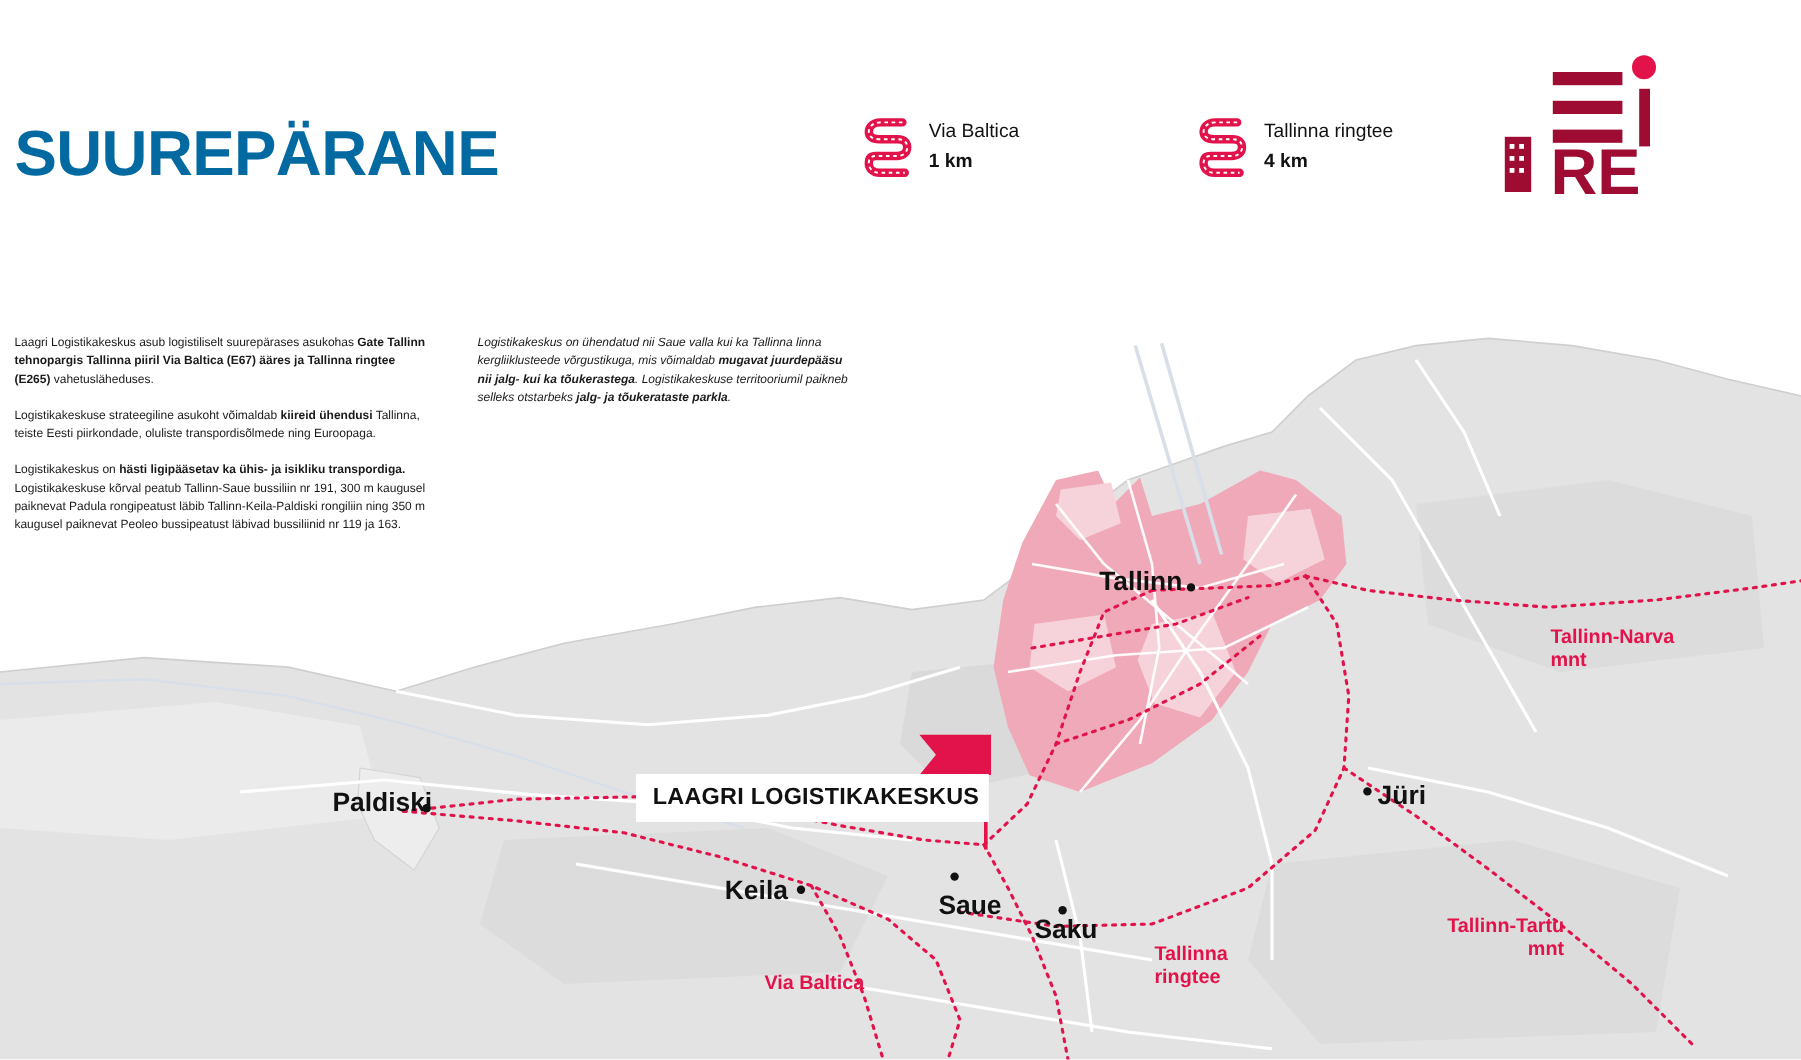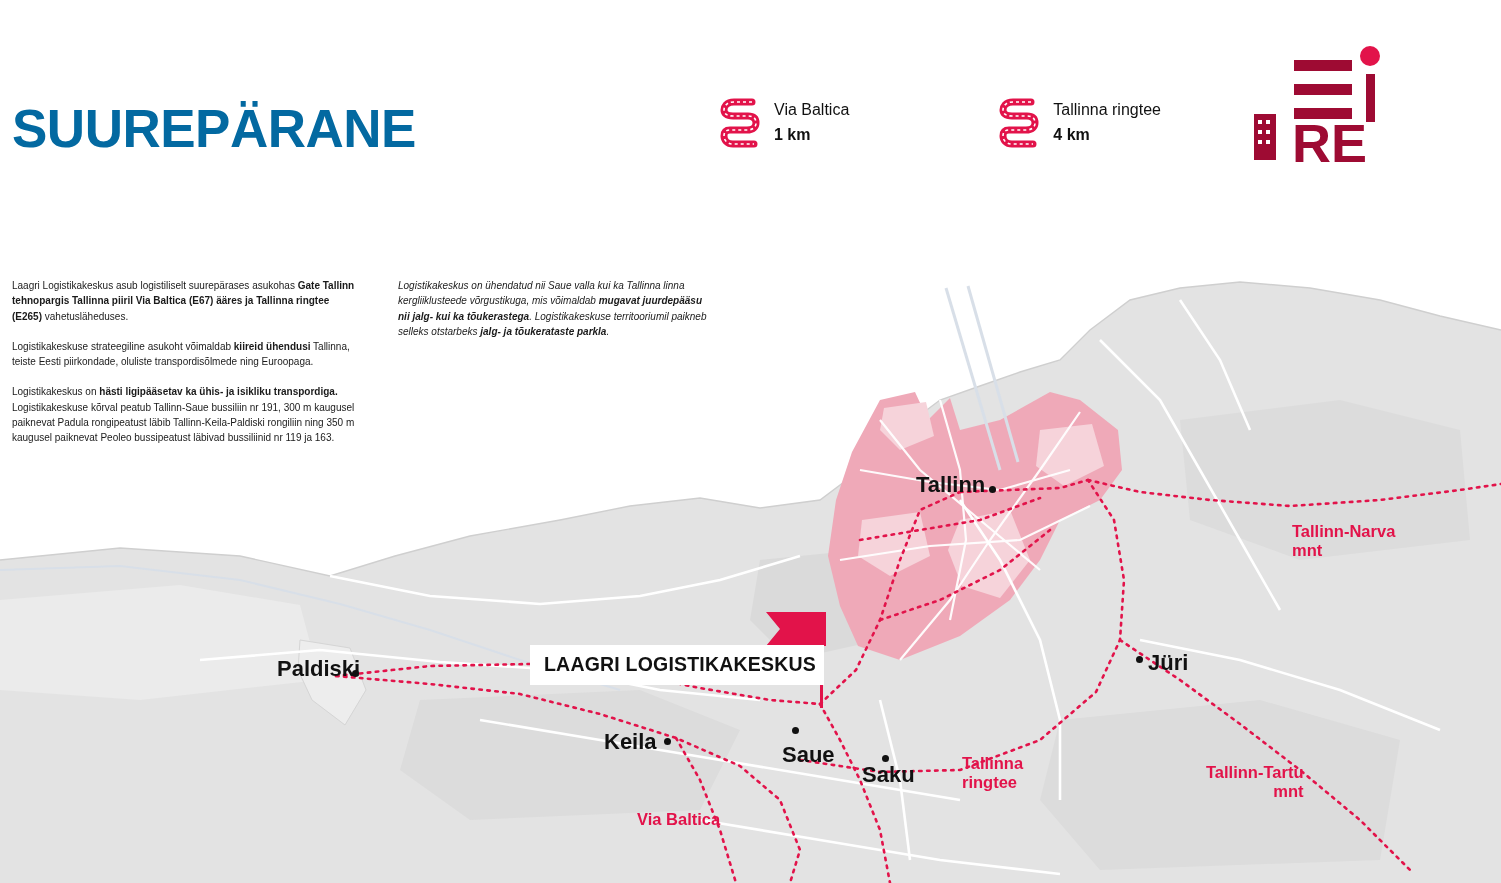--- a/index.html
+++ b/index.html
@@ -217,21 +217,21 @@
   <div class="citydot" style="left:882px; top:755px;"></div>
   <div class="mlabel" style="left:862px; top:762px;">Saku</div>
 
   <div class="citydot" style="left:1136px; top:656px;"></div>
   <div class="mlabel" style="left:1148px; top:650px;">Jüri</div>
 
   <div class="mlabel red small" style="left:1292px; top:522px; white-space:pre-line;">Tallinn-Narva
 mnt</div>
   <div class="mlabel red small" style="left:1206px; top:763px; white-space:pre-line;text-align:right;">Tallinn-Tartu
 mnt</div>
-  <div class="mlabel red small" style="left:962px; top:754px; white-space:pre-line;">Tallinna
+  <div class="mlabel red small" style="left:962px; top:786px; white-space:pre-line;">Tallinna
 ringtee</div>
   <div class="mlabel red small" style="left:637px; top:810px;">Via Baltica</div>
 
   <svg class="callout-flag" viewBox="0 0 60 34">
     <path d="M 0,0 L 60,0 L 60,34 L 0,34 L 14,17 Z" fill="#e2134a"></path>
   </svg>
   <div class="callout-stem"></div>
   <div class="callout">LAAGRI LOGISTIKAKESKUS</div>
 </div>
 

